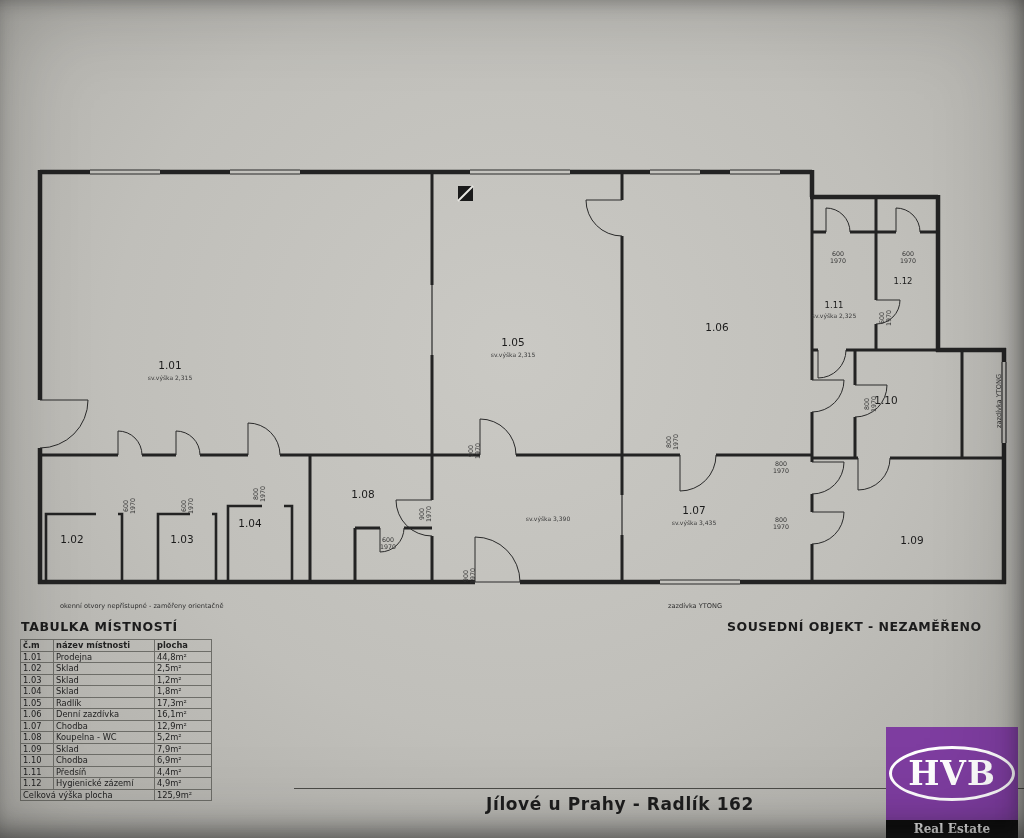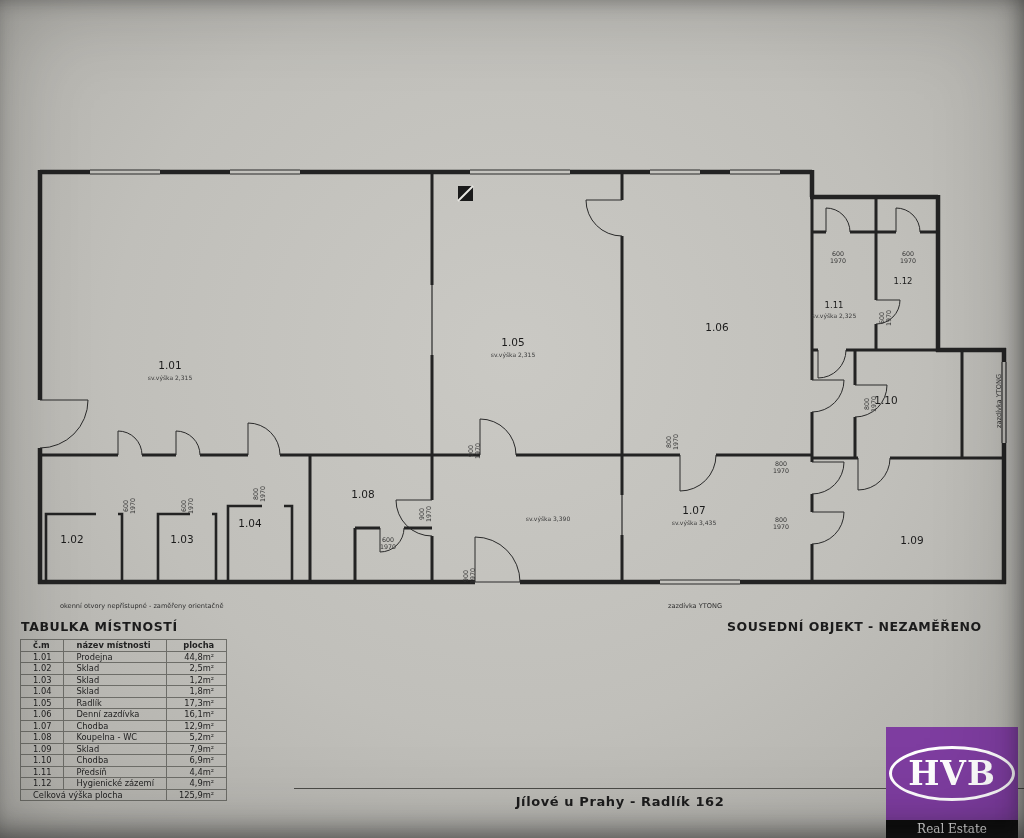--- a/index.html
+++ b/index.html
@@ -26,37 +26,37 @@
   .room{font-size:10.5px;fill:#1b1b1b;text-anchor:middle;}
   .rheight{font-size:6px;fill:#3a3a3a;text-anchor:middle;}
   .dim{font-size:6.3px;fill:#333;text-anchor:middle;}
   .note{font-size:6.6px;fill:#2e2e2e;}
   .neighbor{font-size:12.5px;font-weight:bold;fill:#1c1c1c;letter-spacing:.5px;}
   
   .roomtable{position:absolute;left:20px;top:619px;width:192px;}
   .roomtable h3{margin:0 0 5px 1px;font-size:12.5px;letter-spacing:.6px;color:#1c1c1c;}
   .roomtable table{border-collapse:collapse;width:100%;}
   .roomtable th,.roomtable td{
-    border:1px solid #6d6d68;font-size:8.3px;padding:0 12px;height:10.5px;
+    border:1px solid #6d6d68;font-size:8.3px;padding:0 2px;height:10.5px;
     text-align:left;font-weight:normal;color:#222;white-space:nowrap;}
   .roomtable th{font-weight:bold;}
   .roomtable .c-num{width:28px;}
-  .roomtable .c-area{width:52px;text-align:right;}
+  .roomtable .c-area{width:52px;text-align:left;}
   
   .footer-line{position:absolute;left:294px;top:788px;width:730px;border-top:1.2px solid #4c4c47;}
   .address{position:absolute;left:370px;top:794px;width:500px;text-align:center;
-    font-size:13px;font-weight:bold;letter-spacing:.6px;color:#26262
+    font-size:17px;font-weight:bold;letter-spacing:.6px;color:#26262
 4;}
   
   .hvb{position:absolute;left:886px;top:727px;width:132px;height:111px;}
   .hvb .box{height:93px;background:#7e3da0;display:flex;align-items:center;justify-content:center;}
   .hvb .ring{border:3px solid #fff;border-radius:50%;padding:5px 16px;}
   .hvb .name{color:#fff;font-size:33px;font-weight:bold;letter-spacing:1px;font-family:"DejaVu Serif",serif;}
   .hvb .strip{height:18px;background:#0c0c0c;color:#f3f3f3;font-size:12px;
-    display:flex;align-items:center;justify-content:center;font-family:"DejaVu Serif",serif;}
+    display:flex;align-items:center;justify-content:center;font-family:"DejaVu Serif",serif;font-weight:bold;}
 </style>
 </head>
 <body>
 
 <div class="page">
 
 
   <svg class="plan" width="1024" height="838" viewBox="0 0 1024 838">
 
     <g stroke="#232323" fill="none">

